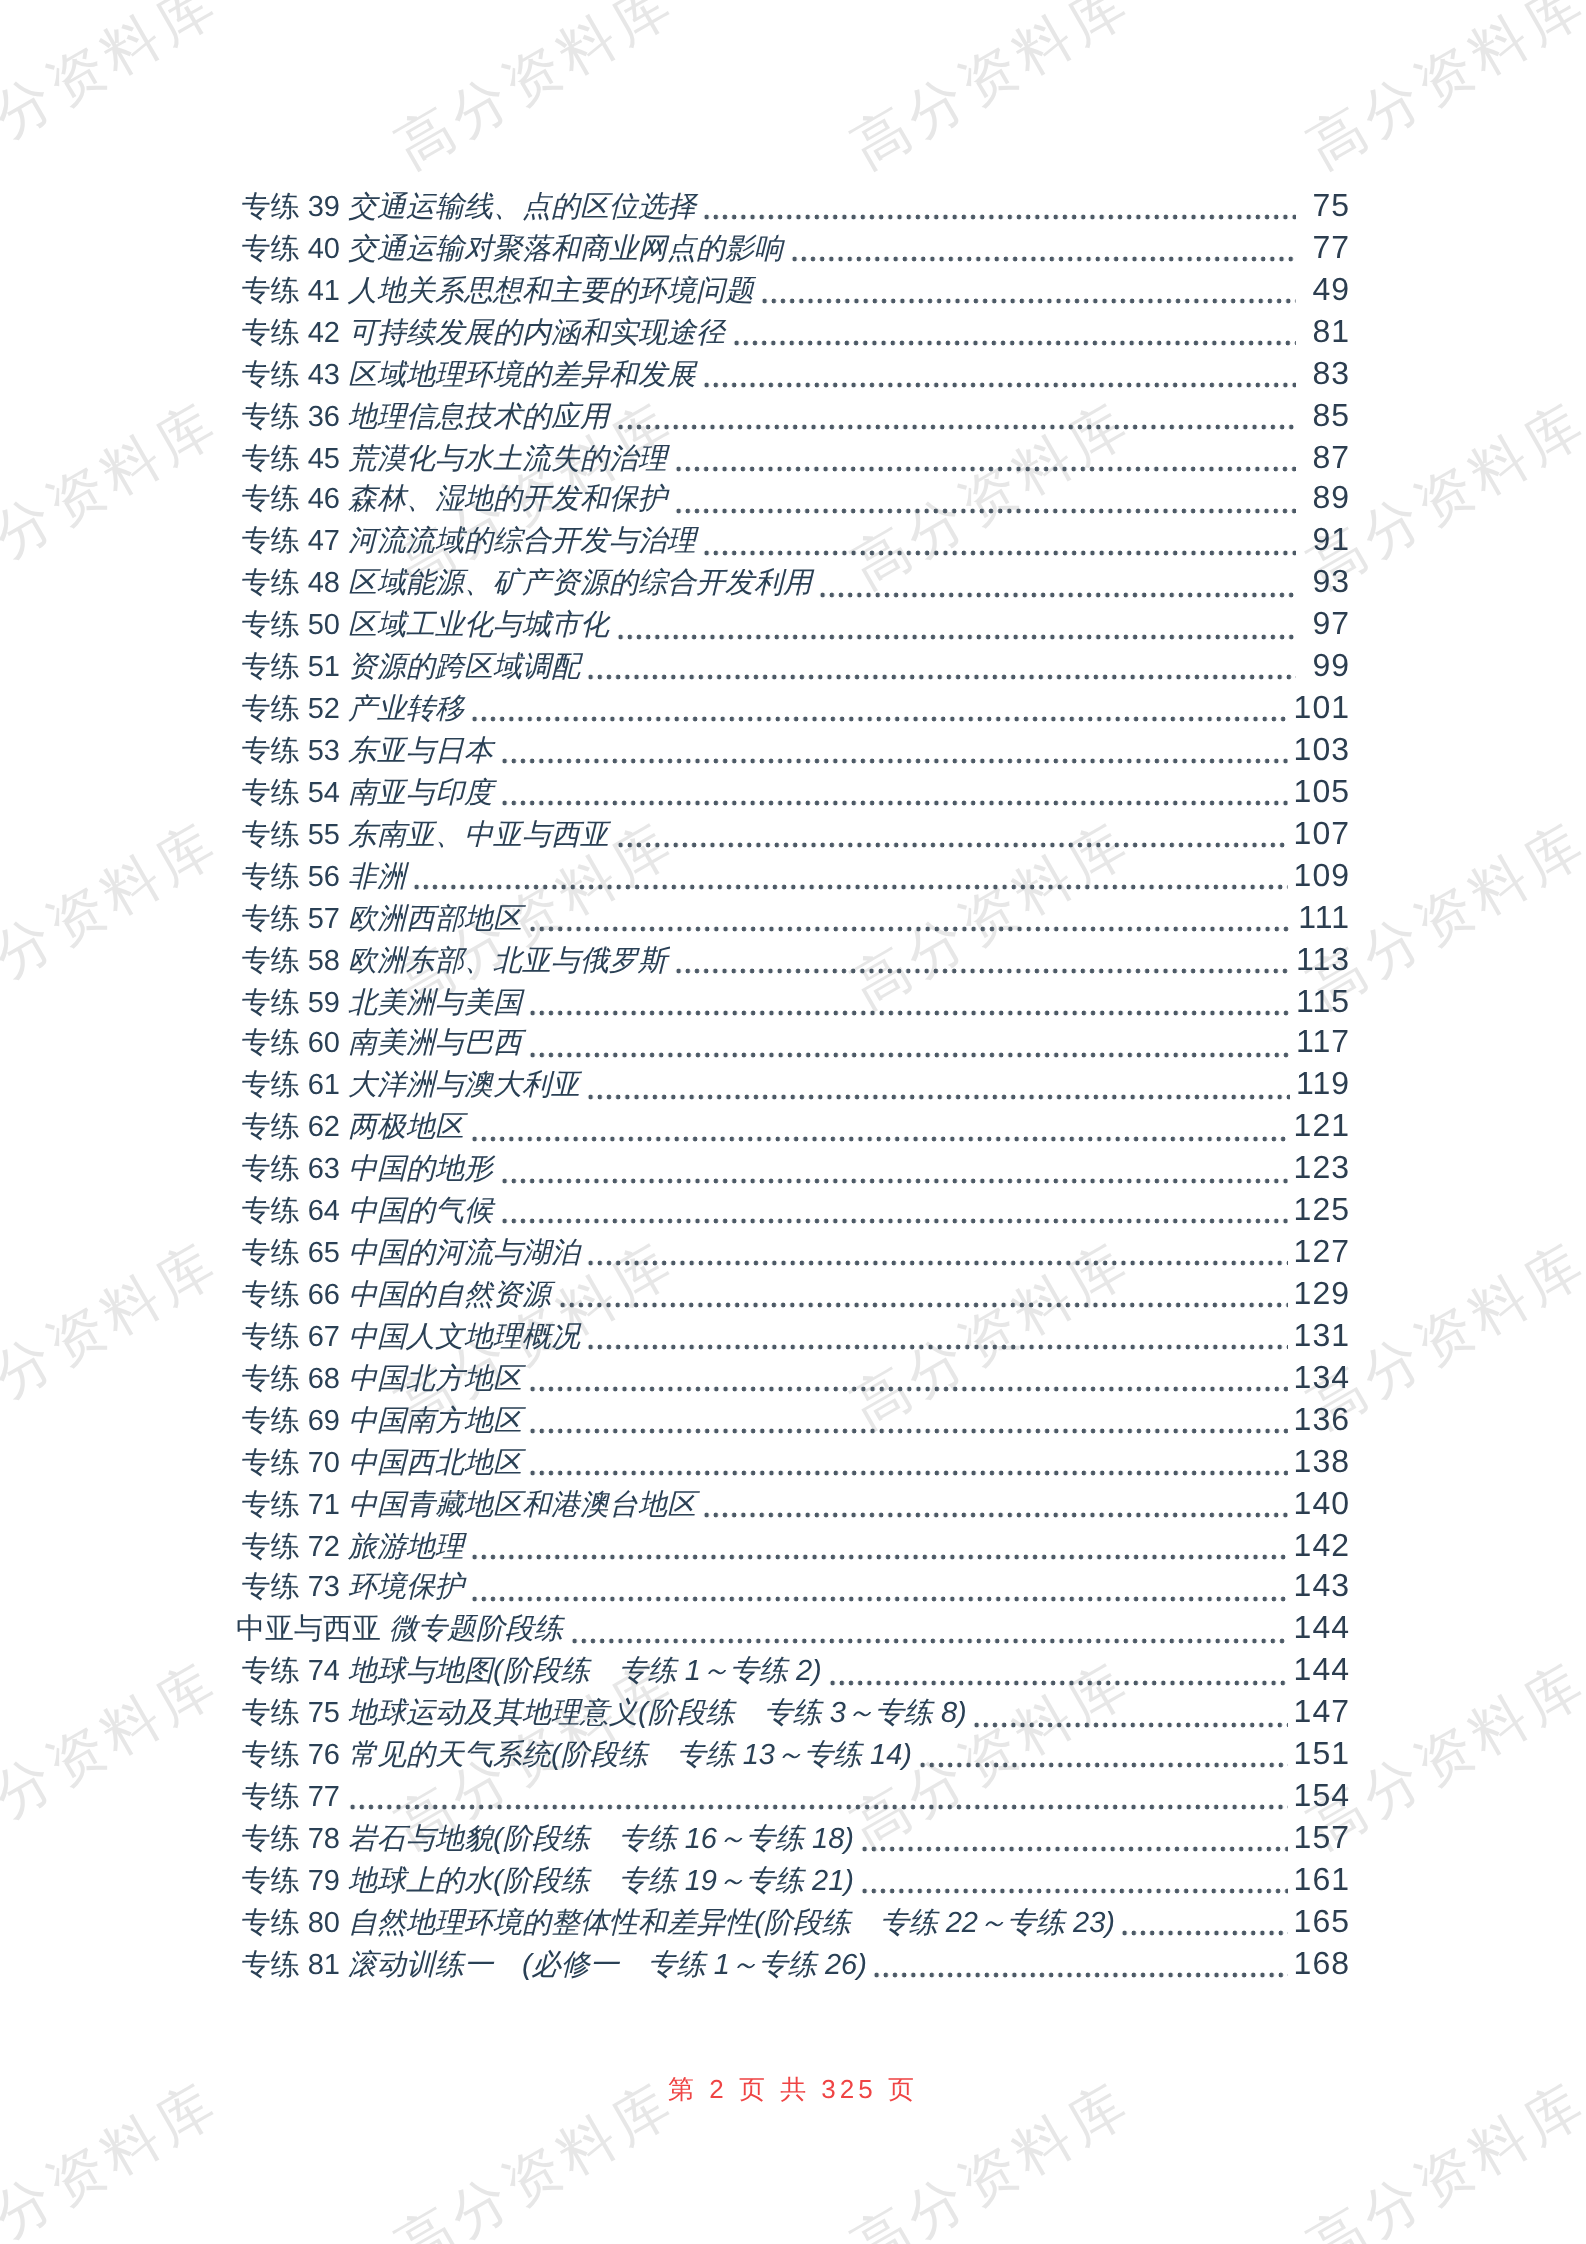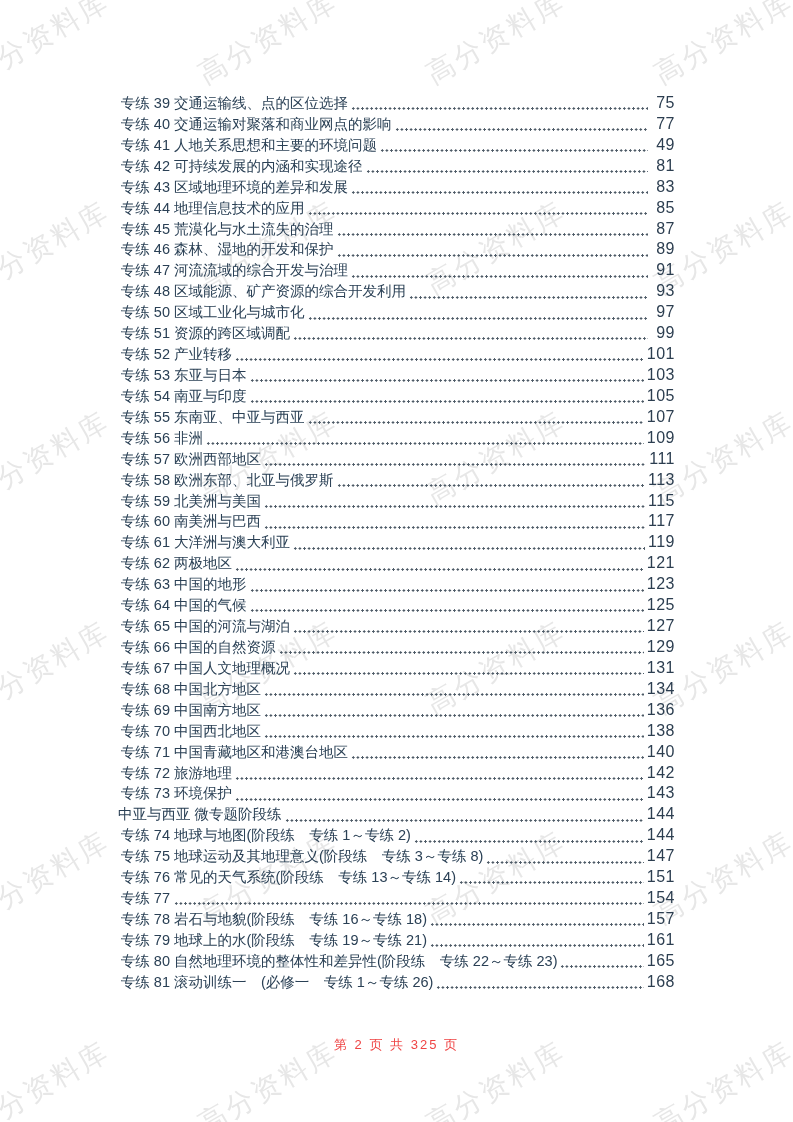--- a/index.html
+++ b/index.html
@@ -37,20 +37,21 @@
   }
   .row .label{
     flex:none;
     min-width:52px;
     padding-right:4px;
     text-align:right;
   }
   .row .title{
     flex:none;
     padding-right:3px;
+    font-style:italic;
   }
   .row .leader{
     flex:1 1 auto;
     align-self:stretch;
     margin-right:3px;
     background-image:radial-gradient(circle,#4d5a66 1px,rgba(0,0,0,0) 1.25px);
     background-size:4.6px 4.6px;
     background-repeat:repeat-x;
     background-position:left bottom 4px;
   }
@@ -102,21 +103,21 @@
     <div class="wm" style="color: rgb(231, 231, 231); left: 496px; top: 1088px;">高分资料库</div>
     <div class="wm" style="color: rgb(231, 231, 231); left: 724px; top: 1088px;">高分资料库</div>
   </div>
 
 <div class="toc">
     <div class="row"><span class="label">专练 39</span><span class="title">交通运输线、点的区位选择</span><span class="leader"></span><span class="pg">75</span></div>
     <div class="row"><span class="label">专练 40</span><span class="title">交通运输对聚落和商业网点的影响</span><span class="leader"></span><span class="pg">77</span></div>
     <div class="row"><span class="label">专练 41</span><span class="title">人地关系思想和主要的环境问题</span><span class="leader"></span><span class="pg">49</span></div>
     <div class="row"><span class="label">专练 42</span><span class="title">可持续发展的内涵和实现途径</span><span class="leader"></span><span class="pg">81</span></div>
     <div class="row"><span class="label">专练 43</span><span class="title">区域地理环境的差异和发展</span><span class="leader"></span><span class="pg">83</span></div>
-    <div class="row"><span class="label">专练 44</span><span class="title">地理信息技术的应用</span><span class="leader"></span><span class="pg">85</span></div>
+    <div class="row"><span class="label">专练 36</span><span class="title">地理信息技术的应用</span><span class="leader"></span><span class="pg">85</span></div>
     <div class="row"><span class="label">专练 45</span><span class="title">荒漠化与水土流失的治理</span><span class="leader"></span><span class="pg">87</span></div>
     <div class="row"><span class="label">专练 46</span><span class="title">森林、湿地的开发和保护</span><span class="leader"></span><span class="pg">89</span></div>
     <div class="row"><span class="label">专练 47</span><span class="title">河流流域的综合开发与治理</span><span class="leader"></span><span class="pg">91</span></div>
     <div class="row"><span class="label">专练 48</span><span class="title">区域能源、矿产资源的综合开发利用</span><span class="leader"></span><span class="pg">93</span></div>
     <div class="row"><span class="label">专练 50</span><span class="title">区域工业化与城市化</span><span class="leader"></span><span class="pg">97</span></div>
     <div class="row"><span class="label">专练 51</span><span class="title">资源的跨区域调配</span><span class="leader"></span><span class="pg">99</span></div>
     <div class="row"><span class="label">专练 52</span><span class="title">产业转移</span><span class="leader"></span><span class="pg">101</span></div>
     <div class="row"><span class="label">专练 53</span><span class="title">东亚与日本</span><span class="leader"></span><span class="pg">103</span></div>
     <div class="row"><span class="label">专练 54</span><span class="title">南亚与印度</span><span class="leader"></span><span class="pg">105</span></div>
     <div class="row"><span class="label">专练 55</span><span class="title">东南亚、中亚与西亚</span><span class="leader"></span><span class="pg">107</span></div>

